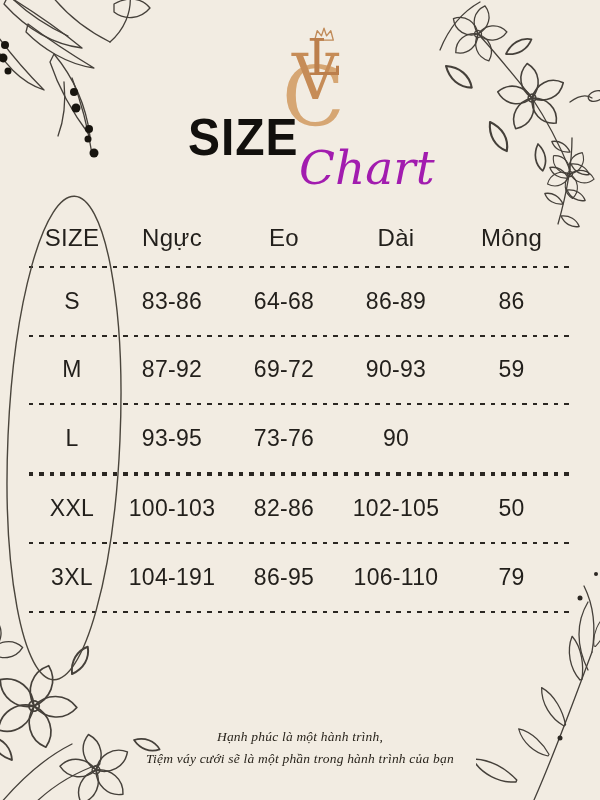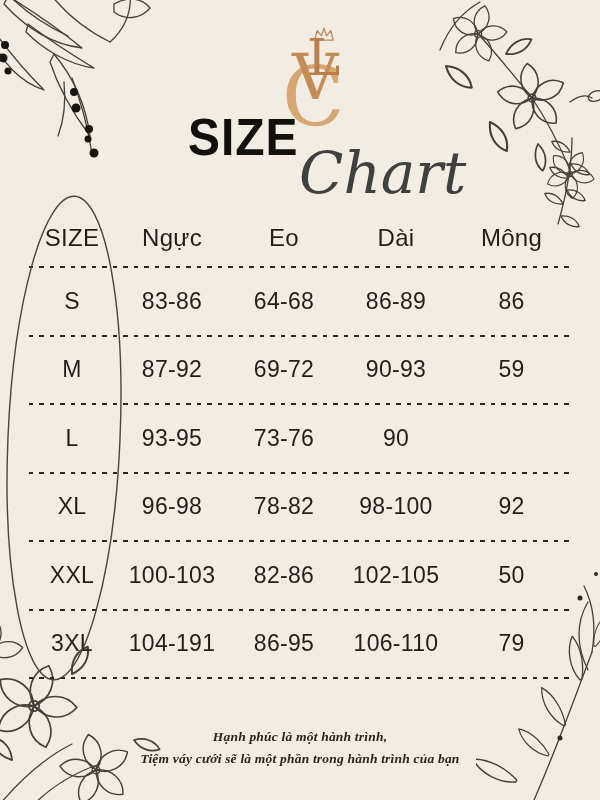--- a/index.html
+++ b/index.html
@@ -23,21 +23,21 @@
 
   
   .title-main {
     position:absolute; left:188px; top:112px; z-index:2;
     font-size:51px; font-weight:bold; letter-spacing:1px; color:#12100d;
     transform:scaleX(.94); transform-origin:left top; line-height:1;
   }
   .title-script {
     position:absolute; left:299px; top:144px; z-index:2;
     font-family:"DejaVu Serif", serif; font-style:italic;
-    font-size:58px; color:#404040; line-height:1;
+    font-size:47px; color:#a21caf; line-height:1;
   }
 
   
   .size-table { position:absolute; left:29px; top:209px; width:541px; z-index:2; }
   .trow, .thead {
     display:grid;
     grid-template-columns:86px 114px 110px 114px 117px;
     align-items:center; text-align:center;
   }
   .thead { height:57px;  font-size:24px; letter-spacing:.3px; }
@@ -47,21 +47,21 @@
     background:repeating-linear-gradient(90deg, #2b2722 0, #2b2722 4.5px, transparent 4.5px, transparent 10.5px);
   }
 
   
   .ellipse-overlay { position:absolute; left:0; top:190px; z-index:3; pointer-events:none; }
 
   
   .footer {
     position:absolute; left:0; right:0; top:726px; z-index:2;
     text-align:center;
-    font-family:"Liberation Serif", serif; font-style:italic; font-weight:bold;
+    font-family:"Liberation Serif", serif; font-style:italic; font-weight:normal;
     font-size:13.5px; color:#29241c; line-height:1.62; letter-spacing:.2px;
   }
 </style>
 </head>
 <body>
 
 <svg class="decor" style="left:-8px;top:-8px" width="190" height="225" viewBox="0 0 190 225">
   <g class="decor-stroke">
     <path d="M54,-4 C68,16 90,36 118,50"></path>
     <path d="M118,50 C132,38 140,20 138,2"></path>
@@ -268,27 +268,20 @@
   <div class="dash"></div>
 
   <div class="trow">
     <div>L</div>
     <div>93-95</div>
     <div>73-76</div>
     <div>90</div>
   </div>
   <div class="dash"></div>
 
-  <div class="trow">
-    <div>XL</div>
-    <div>96-98</div>
-    <div>78-82</div>
-    <div>98-100</div>
-    <div>92</div>
-  </div>
   <div class="dash"></div>
 
   <div class="trow">
     <div>XXL</div>
     <div>100-103</div>
     <div>82-86</div>
     <div>102-105</div>
     <div>50</div>
   </div>
   <div class="dash"></div>

